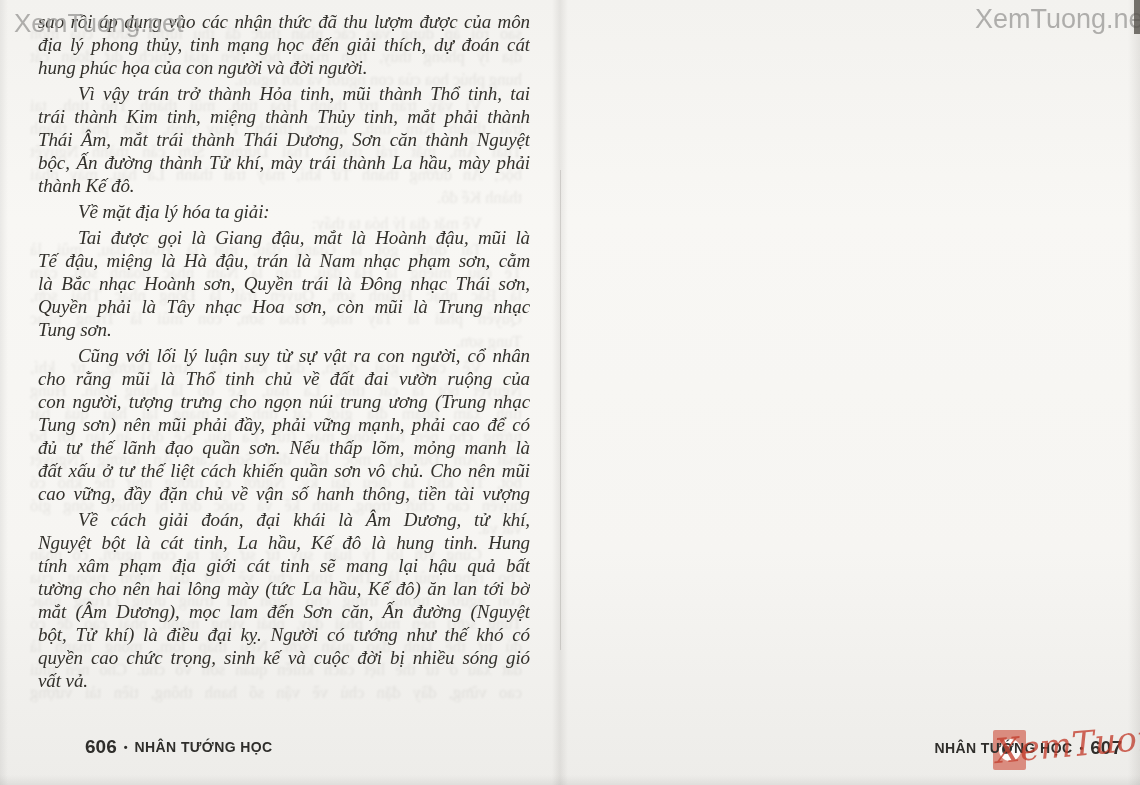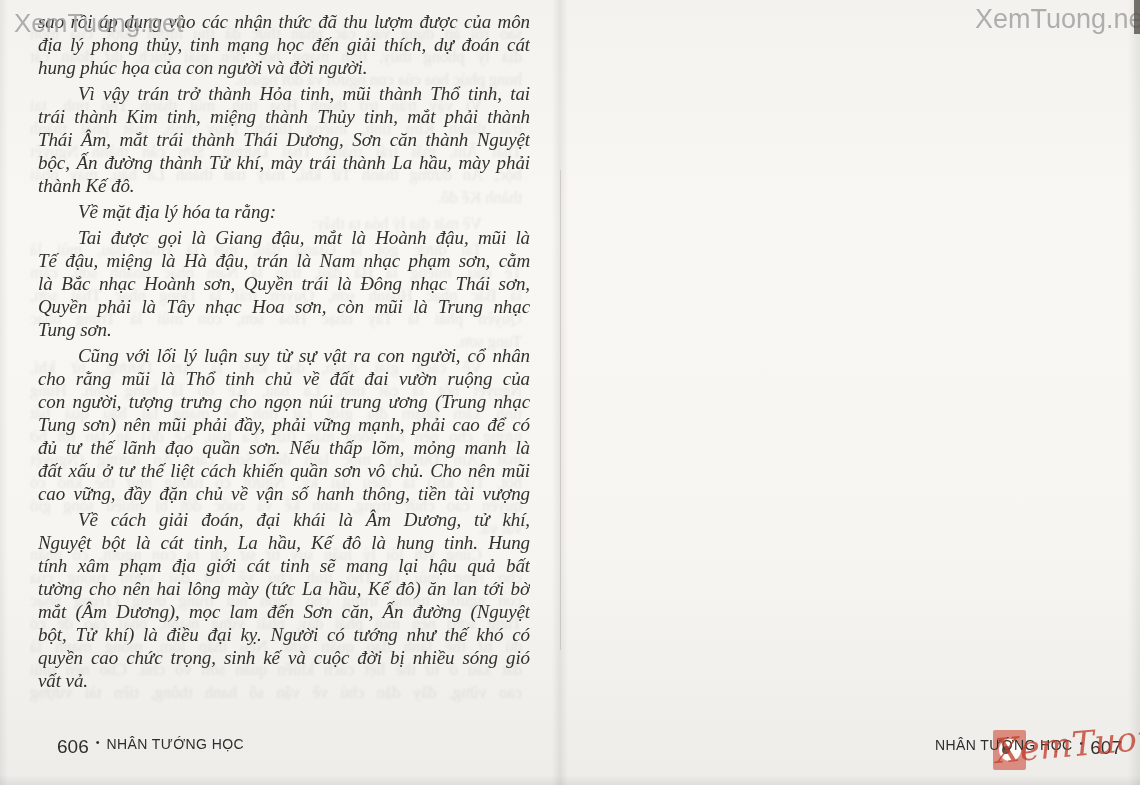--- a/index.html
+++ b/index.html
@@ -30,22 +30,22 @@
 
   
   .wm-gray{position:absolute;z-index:4;font-family:"Liberation Sans","DejaVu Sans",sans-serif;
     color:#a3a2a0;opacity:0.85;white-space:nowrap;}
   #wm-tl{left:14px;top:8px;font-size:26px;}
   #wm-tr{left:975px;top:4px;font-size:27px;}
   #wm-script{position:absolute;z-index:6;left:995px;top:720px;font-size:34px;font-style:italic;
     font-family:"DejaVu Serif",serif;color:rgba(195,62,45,0.78);transform:rotate(-5deg);white-space:nowrap;}
 
   
-  .footer{position:absolute;z-index:5;display:flex;align-items:flex-start;
-    font-family:"Liberation Sans","DejaVu Sans",sans-serif;font-weight:400;color:#2f2e2b;}
+  .footer{position:absolute;z-index:5;display:flex;align-items:center;
+    font-family:"Liberation Sans","DejaVu Sans",sans-serif;font-weight:700;color:#2f2e2b;margin-left:28px;}
   #footer-left{left:57px;top:736px;}
   #footer-right{right:18px;top:737px;}
   .pgnum{font-size:19px;}
   .btitle{font-size:14px;letter-spacing:0.4px;}
   .bullet{font-size:11px;margin:0 7px;}
 
   
   .logo{position:absolute;z-index:3;left:993px;top:730px;width:33px;height:40px;
     background:rgba(214,122,108,0.85);border-radius:2px;display:flex;align-items:center;justify-content:center;}
   .logo .yy{width:22px;height:22px;background:#fdfdfc;border-radius:50%;position:relative;}
@@ -118,21 +118,21 @@
         <div class="line endline">hung phúc họa của con người và đời người.</div>
       </div>
       <div class="block para indent">
         <div class="line">Vì vậy trán trở thành Hỏa tinh, mũi thành Thổ tinh, tai</div>
         <div class="line">trái thành Kim tinh, miệng thành Thủy tinh, mắt phải thành</div>
         <div class="line">Thái Âm, mắt trái thành Thái Dương, Sơn căn thành Nguyệt</div>
         <div class="line">bộc, Ấn đường thành Tử khí, mày trái thành La hầu, mày phải</div>
         <div class="line endline">thành Kế đô.</div>
       </div>
       <div class="block para indent">
-        <div class="line endline">Về mặt địa lý hóa ta rằng:</div>
+        <div class="line endline">Về mặt địa lý hóa ta giải:</div>
       </div>
       <div class="block para indent">
         <div class="line">Tai được gọi là Giang đậu, mắt là Hoành đậu, mũi là</div>
         <div class="line">Tế đậu, miệng là Hà đậu, trán là Nam nhạc phạm sơn, cằm</div>
         <div class="line">là Bắc nhạc Hoành sơn, Quyền trái là Đông nhạc Thái sơn,</div>
         <div class="line">Quyền phải là Tây nhạc Hoa sơn, còn mũi là Trung nhạc</div>
         <div class="line endline">Tung sơn.</div>
       </div>
       <div class="block para indent">
         <div class="line">Cũng với lối lý luận suy từ sự vật ra con người, cổ nhân</div>

